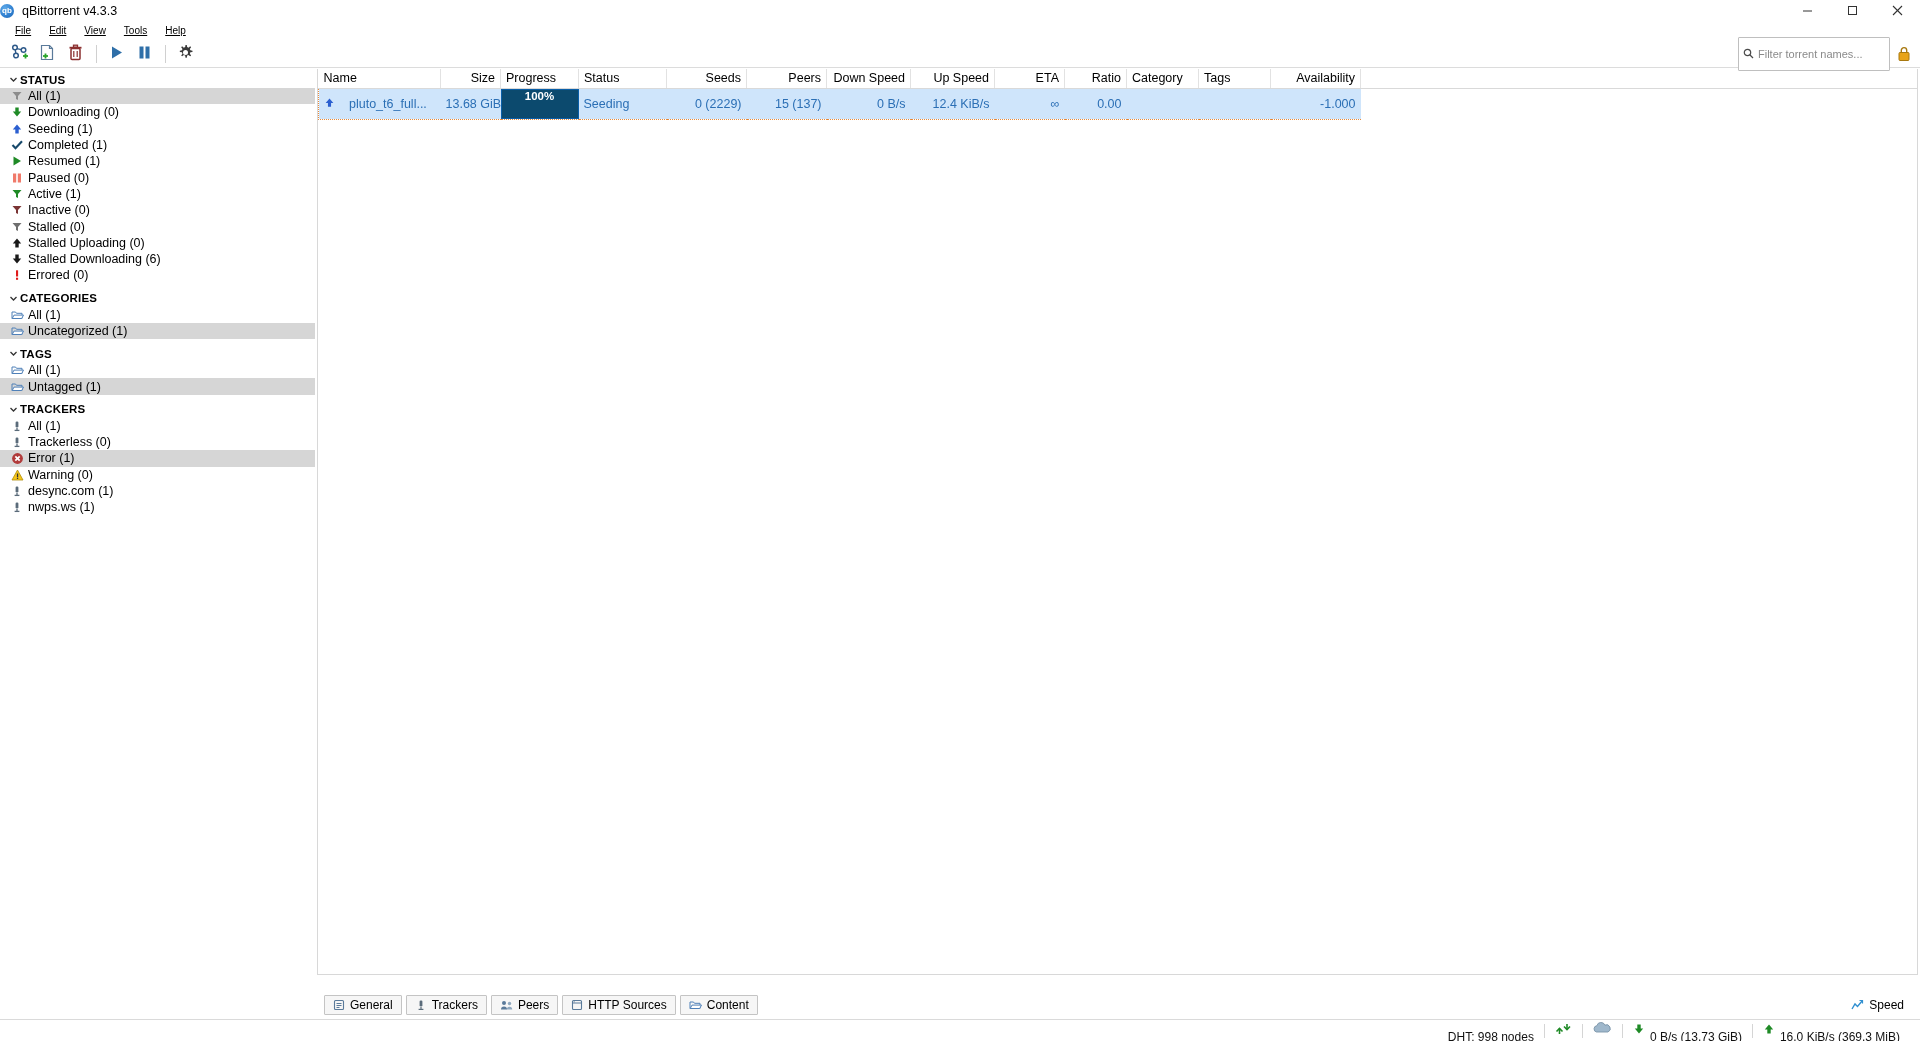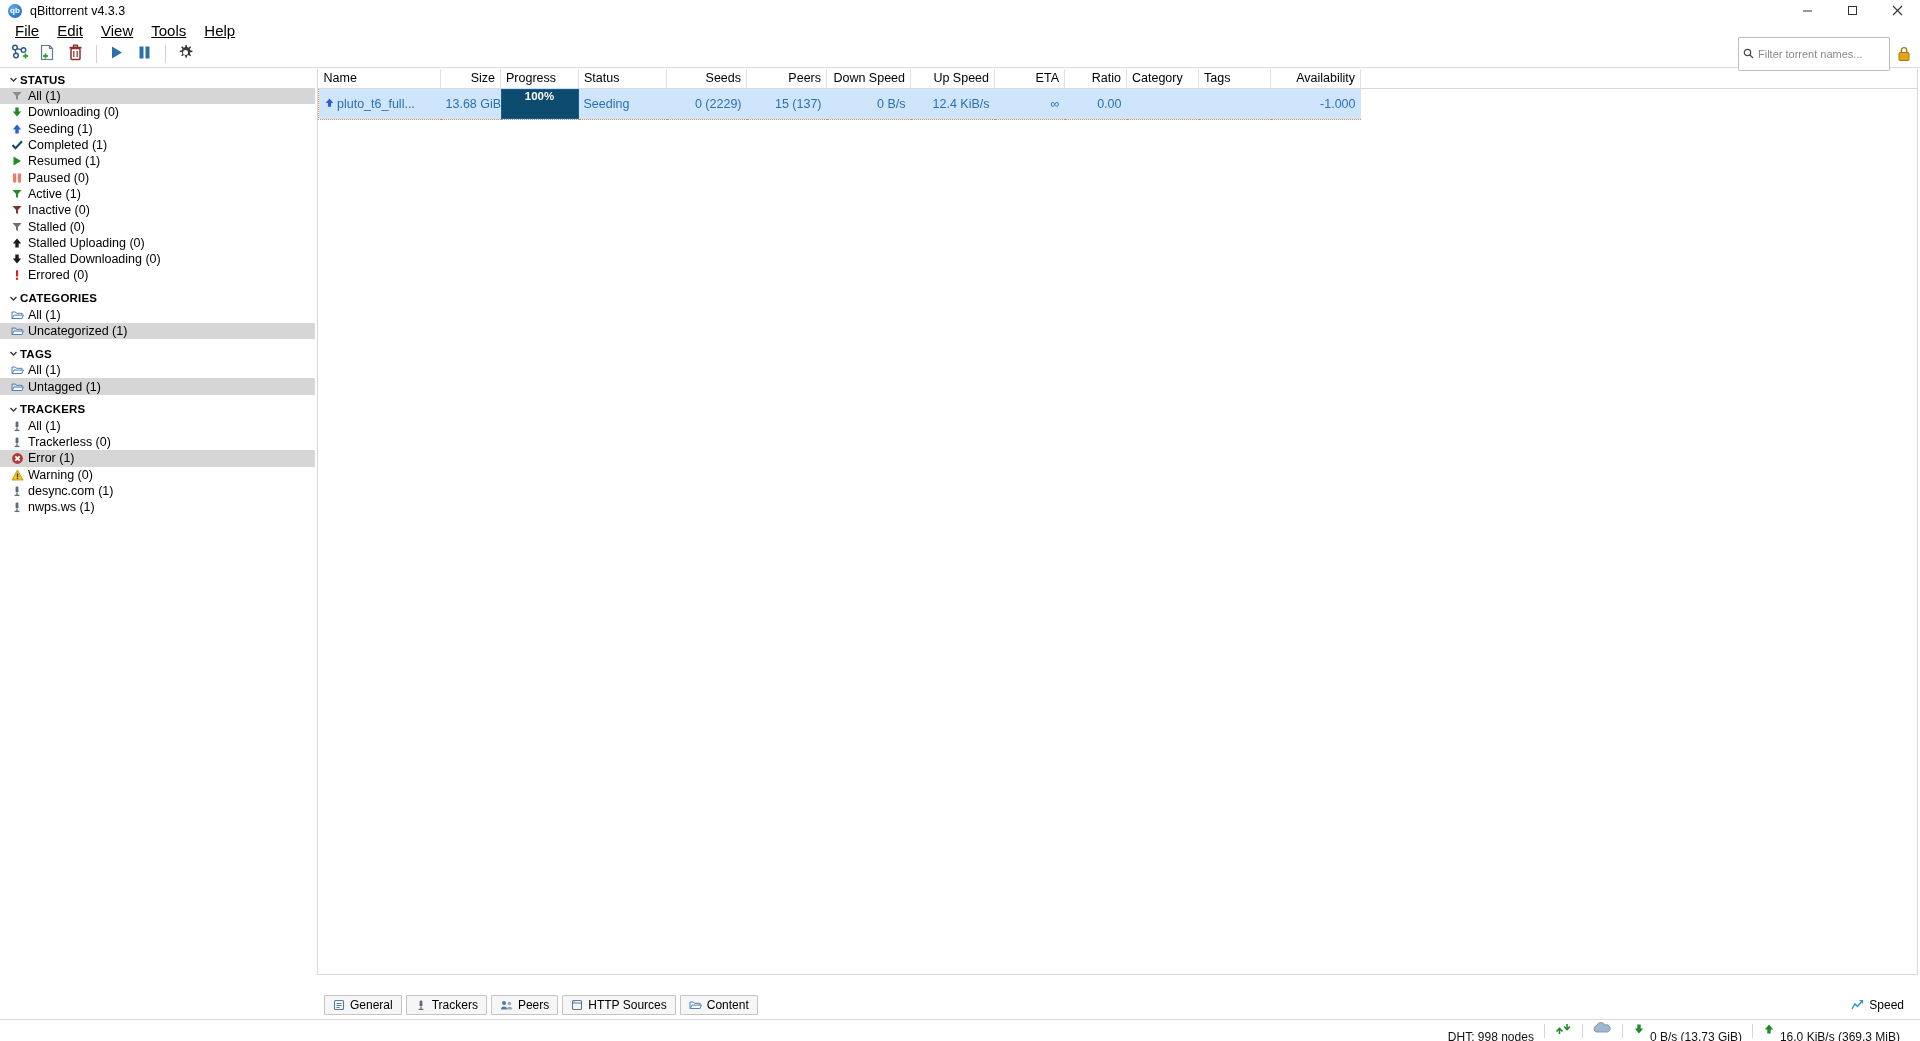--- a/index.html
+++ b/index.html
@@ -9,40 +9,40 @@
     font-size: 12.5px;
     color: #000;
     background: #ffffff;
     overflow: hidden;
   }
   .app { width: 1920px; height: 1041px; display: flex; flex-direction: column; background:#fff; }
 
   
   .titlebar {
     height: 22px; flex: 0 0 22px; display: flex; align-items: center;
-    background: #ffffff; border-bottom: 1px solid #ffffff; padding-left: 8px;
+    background: #ffffff; border-bottom: 1px solid #ffffff; padding-left: 0;
   }
   .app-logo {
     width: 14px; height: 14px; border-radius: 50%;
     background: radial-gradient(circle at 35% 30%, #5ea9e8 0%, #2f7fd0 60%, #1f63ad 100%);
     color:#fff; font-size: 8px; font-weight: bold; line-height: 14px; text-align:center;
     margin-right: 8px; flex:0 0 14px;
   }
   .title-text { font-size: 12.5px; color:#000; }
   .win-btns { margin-left:auto; display:flex; height:22px; }
   .win-btn {
     width: 45px; height: 22px; display:flex; align-items:center; justify-content:center;
     font-size: 12px; color:#222; background: transparent;
   }
   .win-btn svg { display:block; }
 
   
   .menubar {
     height: 18px; flex: 0 0 18px; display:flex; align-items:flex-end;
-    padding-left: 6px; background:#ffffff; font-size: 15px;
+    padding-left: 6px; background:#ffffff; font-size: 10px;
   }
   .menu-item { padding: 0 9px; line-height: 18px; cursor: default; }
   .menu-item u { text-decoration: underline; }
 
   
   .toolbar {
     height: 28px; flex: 0 0 28px; display:flex; align-items:center;
     padding: 0 6px; background:#ffffff; border-bottom: 1px solid #dcdcdc;
     position: relative;
   }
@@ -101,21 +101,21 @@
     padding: 0 5px; text-align: left; white-space: nowrap; color:#000;
   }
   table.tt th.r { text-align: right; }
   table.tt td {
     font-size: 12.5px; height: 18px; padding: 0 5px; white-space: nowrap;
     color:#2b6fb5; border-bottom: 1px dotted #e88a3a;
   }
   table.tt td.r { text-align:right; }
   tr.trow { background:#cfe5fb; }
   tr.trow td:first-child { border-left: 1px dotted #e88a3a; }
-  .name-cell { display:flex; align-items:center; gap:2px; }
+  .name-cell { display:flex; align-items:center; gap:14px; }
   .up-arrow-ico { flex: 0 0 11px; }
   .progbar {
     height: 30px; background:#0c4a6e; border: 1px solid #0a5fa8; color:#fff;
     font-size: 11.5px; line-height: 12px; text-align:center; font-weight: bold;
     margin: 0 -5px;
   }
   .empty-area { flex:1 1 auto; background:#ffffff; }
 
   
   .tabbar {
@@ -368,21 +368,21 @@
         </span>
         <span class="lbl">Stalled Uploading (0)</span>
       </div>
 
       <div class="row">
         <span class="ico">
           <svg width="12" height="12" viewBox="0 0 12 12">
               <path d="M6 10.5 L1.8 5.5 H4.3 V1.5 H7.7 V5.5 H10.2 Z" fill="#1a1a1a"></path>
             </svg>
         </span>
-        <span class="lbl">Stalled Downloading (0)</span>
+        <span class="lbl">Stalled Downloading (6)</span>
       </div>
 
       <div class="row">
         <span class="ico">
           <svg width="12" height="12" viewBox="0 0 12 12">
               <rect x="5" y="1.3" width="2.1" height="6.2" fill="#e01b1b"></rect>
               <rect x="5" y="8.7" width="2.1" height="2.1" fill="#e01b1b"></rect>
             </svg>
         </span>
         <span class="lbl">Errored (0)</span>

